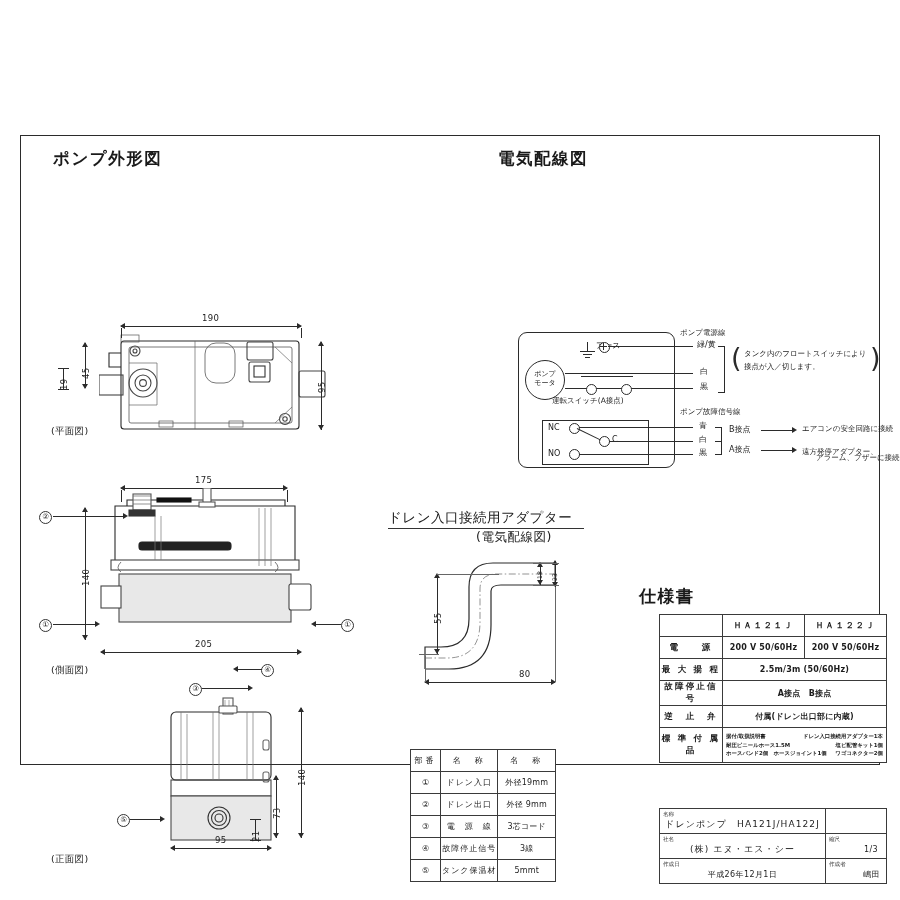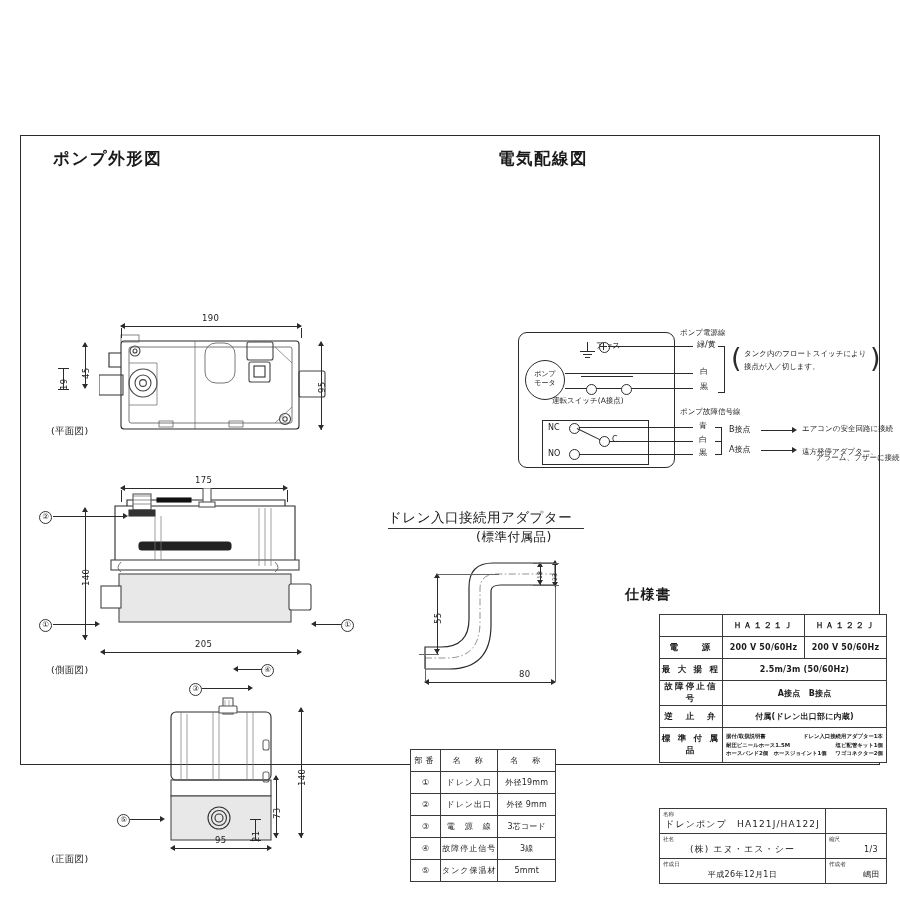--- a/index.html
+++ b/index.html
@@ -322,21 +322,21 @@
   <div class="t tiny" style="left:781px;top:289px;font-size:7.5px;">エアコンの安全回路に接続</div>
 
   <div class="t tiny" style="left:708px;top:310px;font-size:8px;">A接点</div>
   <div class="ln hline" style="left:740px;top:314px;width:32px;"></div>
   <div class="arw-r" style="left:771px;top:311px;"></div>
   <div class="t tiny" style="left:781px;top:312px;font-size:7.5px;">遠方発停アダプター、</div>
   <div class="t tiny" style="left:795px;top:318px;font-size:7.5px;">アラーム、ブザーに接続</div>
 
   <div class="t sub" style="left:367px;top:374px;font-size:13.5px;letter-spacing:.5px;text-align:right;">ドレン入口接続用アダプター</div>
   <div class="ln hline" style="left:367px;top:392px;width:196px;background:#333;"></div>
-  <div class="t sub" style="left:455px;top:394px;font-size:12.5px;letter-spacing:.5px;">(標準付属品)</div>
+  <div class="t sub" style="left:455px;top:394px;font-size:12.5px;letter-spacing:.5px;">(電気配線図)</div>
 
   <svg id="adapter-svg" width="160" height="130">
     <g fill="none" stroke="#2b2b2b" stroke-width="1.2">
       <path d="M4 118 L4 96 L20 96 Q48 96 48 68 L48 36 Q48 12 72 12 L134 12"></path>
       <path d="M4 118 L28 118 Q70 118 70 74 L70 40 Q70 34 80 34 L134 34"></path>
       <path d="M134 12 L134 34" stroke-width="1"></path>
     </g>
     <g fill="none" stroke="#666" stroke-width=".7" stroke-dasharray="7 2.5 1.5 2.5">
       <path d="M4 107 L26 107 Q59 107 59 71 L59 38 Q59 23 76 23 L134 23"></path>
     </g>
@@ -395,21 +395,21 @@
           <td class="sp">3線</td>
         </tr>
         <tr>
           <td class="num">⑤</td>
           <td class="nm">タンク保温材</td>
           <td class="sp">5mmt</td>
         </tr>
       </tbody>
   </table>
 
-  <div class="t hdr" style="left:604px;top:451px;font-size:14px;">仕様書</div>
+  <div class="t hdr" style="left:618px;top:451px;font-size:17px;">仕様書</div>
   <table id="spec-table">
     <tbody id="spec-body">
         <tr>
           <td class="rowhd"></td>
           <td class="model">ＨＡ１２１Ｊ</td>
           <td class="model">ＨＡ１２２Ｊ</td>
         </tr>
         <tr>
           <td class="rowhd">電　　源</td>
           <td>200 V 50/60Hz</td>

